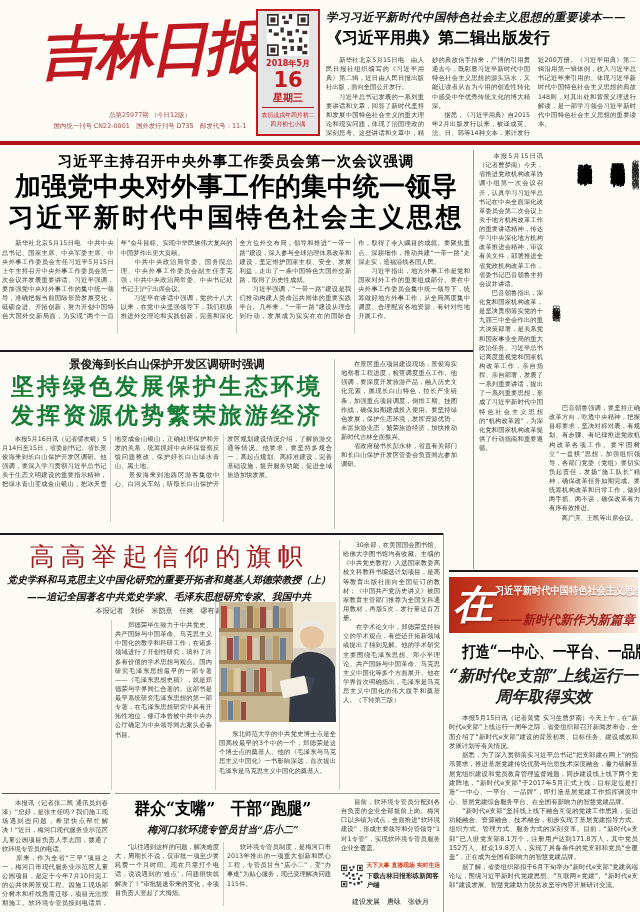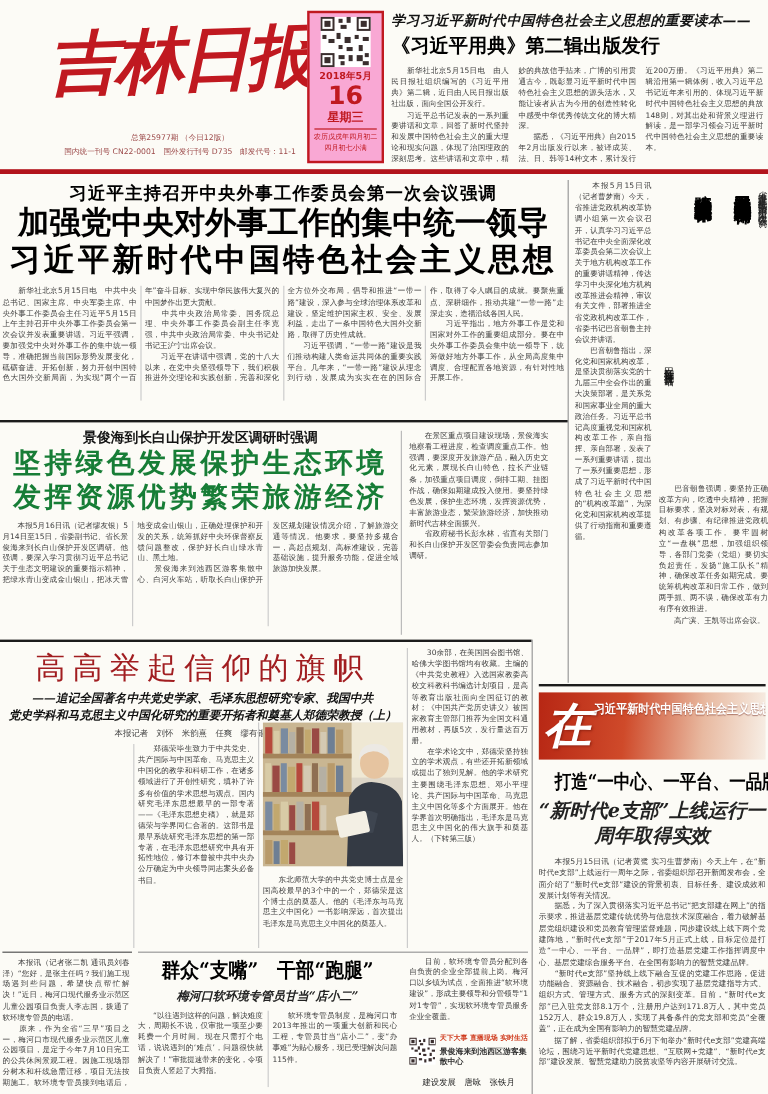--- a/index.html
+++ b/index.html
@@ -2,21 +2,21 @@
 <html><head>
 <meta charset="utf-8">
 <style>
   html,body{margin:0;padding:0;}
   .page{position:relative;width:640px;height:912px;background:#fcfbf6;font-family:"DejaVu Sans",sans-serif;color:#2f2f2f;overflow:hidden;}
   .jtext{font-size:6.3px;line-height:1.45;text-align:justify;white-space:pre-line;overflow:hidden;color:#3c3c3c;}
   .serif{font-family:"DejaVu Serif","Liberation Serif",serif;}
   
   .logo{position:absolute;left:28px;top:4px;width:244px;height:102px;text-align:center;font-family:"DejaVu Serif",serif;font-size:58px;font-weight:900;font-style:italic;color:#c01920;transform:rotate(-2deg);letter-spacing:-3px;line-height:1.6;}
   .pubinfo{position:absolute;left:24px;top:110px;width:252px;text-align:center;font-size:6.4px;color:#9c4a4a;line-height:1.7;}
-  .datebox{position:absolute;left:256px;top:9px;width:64px;height:127px;border:2px solid #c01920;box-sizing:border-box;text-align:center;color:#c01920;background:#f9a8d4;padding-top:3px;}
+  .datebox{position:absolute;left:256px;top:9px;width:64px;height:127px;border:2px solid #c01920;box-sizing:border-box;text-align:center;color:#c01920;background:#e5e5e5;padding-top:3px;}
   .qr{display:block;margin:0 auto;}
   .db-ym{font-size:8px;font-weight:bold;margin-top:2px;}
   .db-day{font-size:21px;font-weight:bold;line-height:1.05;}
   .db-wk{font-size:10px;font-weight:bold;}
   .db-sep{border-top:1px solid #c01920;margin:2px 4px;}
   .db-lunar{font-size:6.2px;line-height:1.5;transform:scale(.95);}
   .toparticle{position:absolute;left:326px;top:10px;width:310px;}
   .ta-kicker{font-size:11.5px;font-weight:bold;color:#141414;letter-spacing:.5px;font-style:italic;}
   .ta-head{font-size:16px;font-weight:900;color:#000;margin-top:3px;white-space:nowrap;}
   .ta-body{margin-top:6px;height:86px;columns:3;column-gap:8px;}
@@ -192,22 +192,22 @@
     <div class="bs-col4 jtext">　　在景区重点项目建设现场，景俊海实地察看工程进度，检查调度重点工作。他强调，要深度开发旅游产品，融入历史文化元素，展现长白山特色，拉长产业链条，加强重点项目调度，倒排工期、挂图作战，确保如期建成投入使用。要坚持绿色发展，保护生态环境，发挥资源优势，丰富旅游业态，繁荣旅游经济，加快推动新时代吉林全面振兴。
 　　省政府秘书长彭永林，省直有关部门和长白山保护开发区管委会负责同志参加调研。</div>
   </div>
 
   <div class="bsrule"></div>
   <div class="vrule-b"></div>
 
   <div class="zdr">
     <div class="zdr-head">
       <div class="zdr-h serif">高高举起信仰的旗帜</div>
+      <div class="zdr-sub serif" style="margin-top:0;">党史学科和马克思主义中国化研究的重要开拓者和奠基人郑德荣教授（上）</div>
       <div class="zdr-sub serif">——追记全国著名中共党史学家、毛泽东思想研究专家、我国中共</div>
-      <div class="zdr-sub serif" style="margin-top:0;">党史学科和马克思主义中国化研究的重要开拓者和奠基人郑德荣教授（上）</div>
       <div class="zdr-byline">本报记者　刘怀　米韵熹　任爽　缪有银　毕雪</div>
     </div>
     <div class="zdr-c2 jtext">　　郑德荣毕生致力于中共党史、共产国际与中国革命、马克思主义中国化的教学和科研工作，在诸多领域进行了开创性研究，填补了许多有价值的学术思想与观点。国内研究毛泽东思想最早的一部专著——《毛泽东思想史稿》，就是郑德荣与学界同仁合著的。这部书是最早系统研究毛泽东思想的第一部专著，在毛泽东思想研究中具有开拓性地位，修订本曾被中共中央办公厅确定为中央领导同志案头必备书目。</div>
     <div class="zdr-c3">
       <svg class="zdr-photo" width="117" height="120" viewBox="0 0 117 120">
         <rect width="117" height="120" fill="#ddd6c8"></rect>
         <rect x="72" y="0" width="45" height="46" fill="#efe8d4"></rect>
         <g>
           <rect x="0" y="0" width="74" height="120" fill="#c9b692"></rect>
           <rect x="0" y="26" width="74" height="4" fill="#a3845a"></rect>
@@ -306,32 +306,33 @@
             <rect x="1" y="19" width="5" height="5"></rect>
           </g>
         <g fill="#3a2e2e">
             <rect x="2" y="2" width="3" height="3"></rect>
             <rect x="20" y="2" width="3" height="3"></rect>
             <rect x="2" y="20" width="3" height="3"></rect>
           </g>
       </svg>
       <div class="promo-txt">
         <div class="promo-l1">天下大事 直播现场 实时生活</div>
-        <div class="promo-l2">景俊海来到池西区游客集散中心</div>
+        <div class="promo-l2">下载吉林日报彩练新闻客户端</div>
       </div>
     </div>
     <div class="editor">建设发展　唐咏　张铁月</div>
   </div>
 
   <div class="ez">
     <div class="ez-topline"></div>
     <div class="banner">
       <div class="banner-zai serif">在</div>
       <div class="banner-t1">习近平新时代中国特色社会主义思想</div>
       <div class="banner-t2">指引下</div>
+      <div class="banner-script serif">——新时代新作为新篇章</div>
     </div>
     <div class="ez-h serif">打造“一中心、一平台、一品牌”</div>
     <div class="ez-sub serif">“新时代e支部”上线运行一周年取得实效</div>
     <div class="ez-body jtext">　　本报5月15日讯（记者黄鹭 实习生曹梦南）今天上午，在“新时代e支部”上线运行一周年之际，省委组织部召开新闻发布会，全面介绍了“新时代e支部”建设的背景初衷、目标任务、建设成效和发展计划等有关情况。
 　　据悉，为了深入贯彻落实习近平总书记“把支部建在网上”的指示要求，推进基层党建传统优势与信息技术深度融合，着力破解基层党组织建设和党员教育管理监督难题，同步建设线上线下两个党建阵地，“新时代e支部”于2017年5月正式上线，目标定位是打造“一中心、一平台、一品牌”，即打造基层党建工作指挥调度中心、基层党建综合服务平台、在全国有影响力的智慧党建品牌。
 　　“新时代e支部”坚持线上线下融合互促的党建工作思路，促进功能融合、资源融合、技术融合，初步实现了基层党建指导方式、组织方式、管理方式、服务方式的深刻变革。目前，“新时代e支部”已入驻党支部8.1万个，注册用户达到171.8万人，其中党员152万人、群众19.8万人，实现了具备条件的党支部和党员“全覆盖”，正在成为全国有影响力的智慧党建品牌。
 　　据了解，省委组织部拟于6月下旬举办“新时代e支部”党建高端论坛，围绕习近平新时代党建思想、“互联网+党建”、“新时代e支部”建设发展、智慧党建助力脱贫攻坚等内容开展研讨交流。</div>
   </div>
 
 </div>

